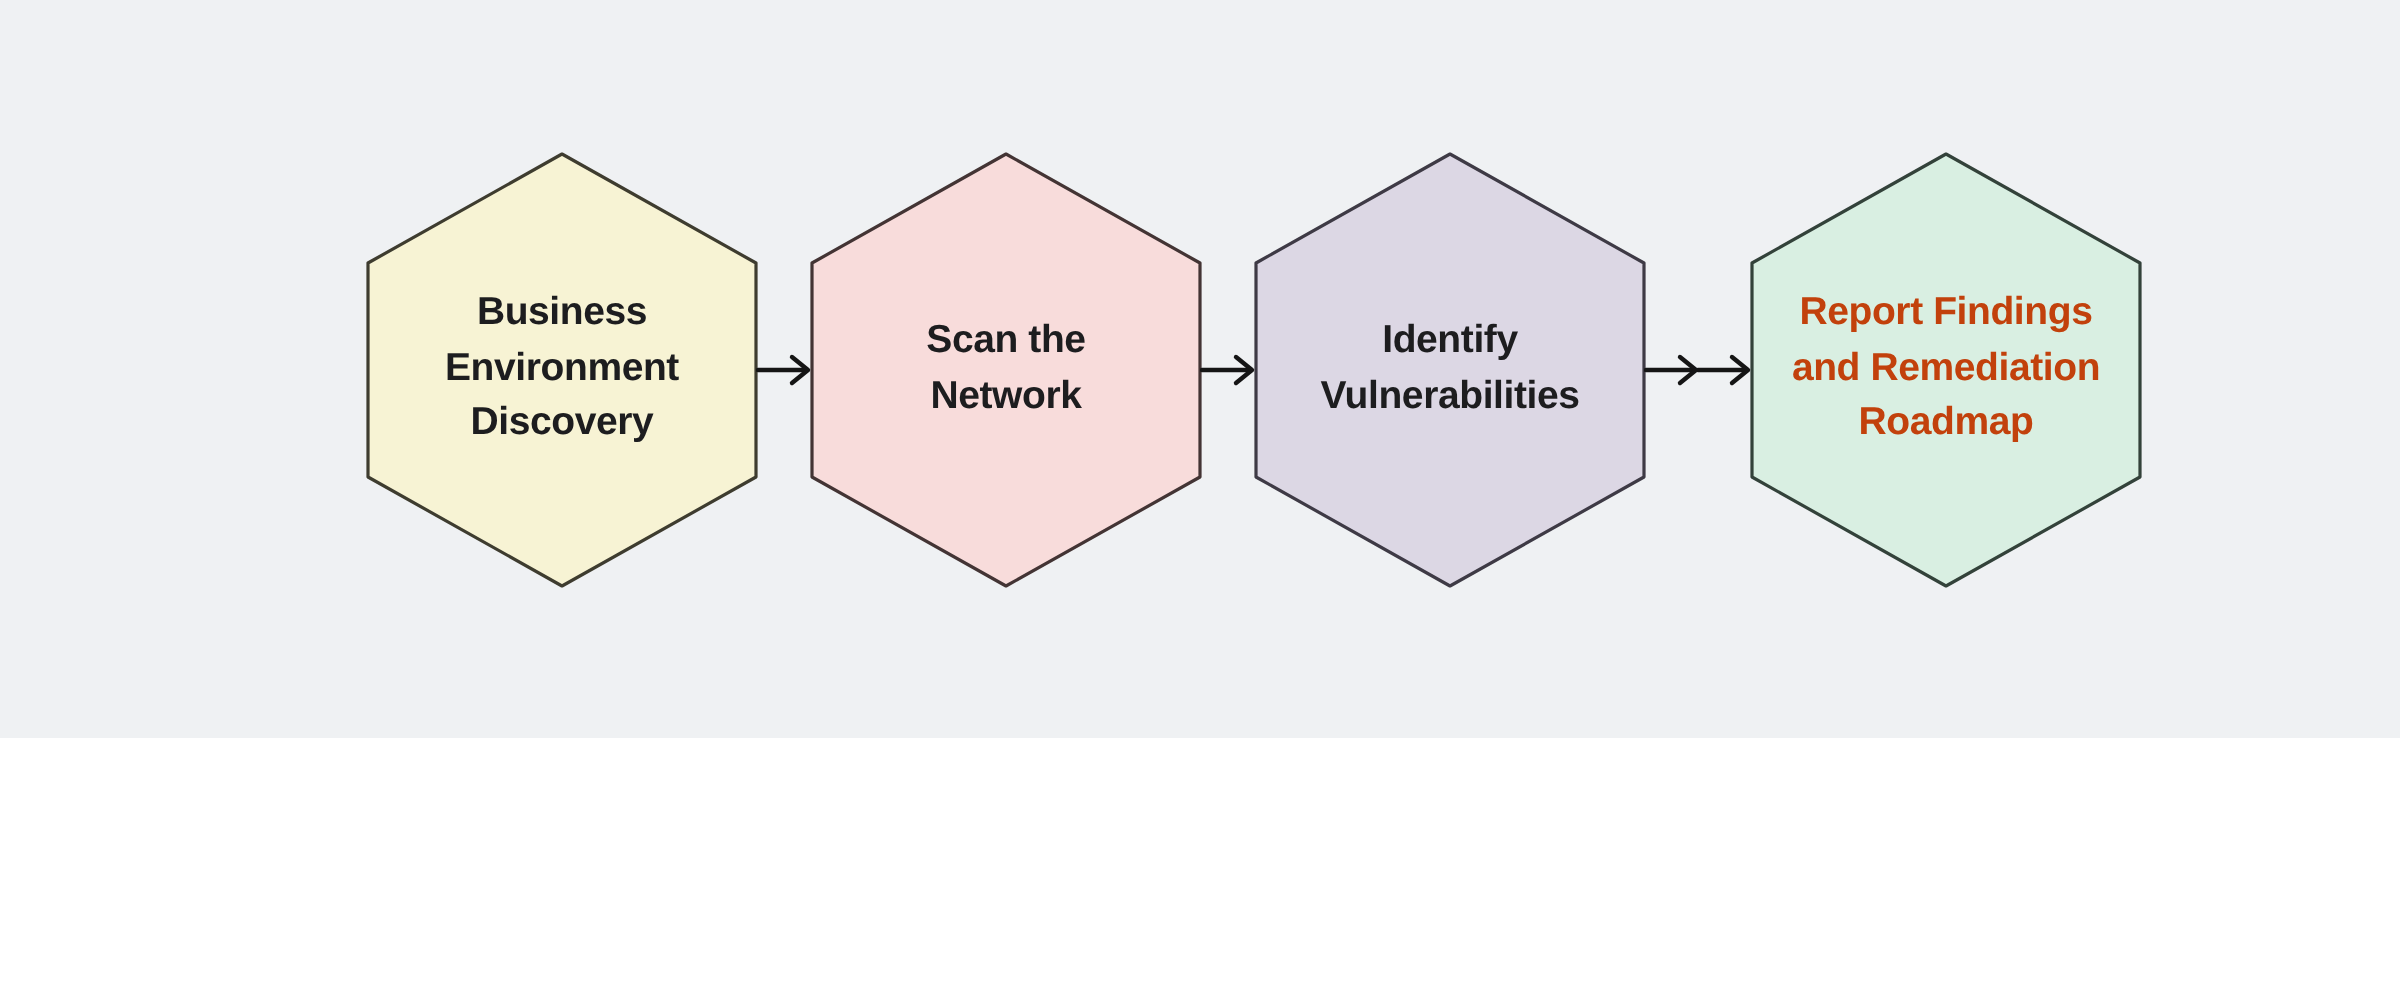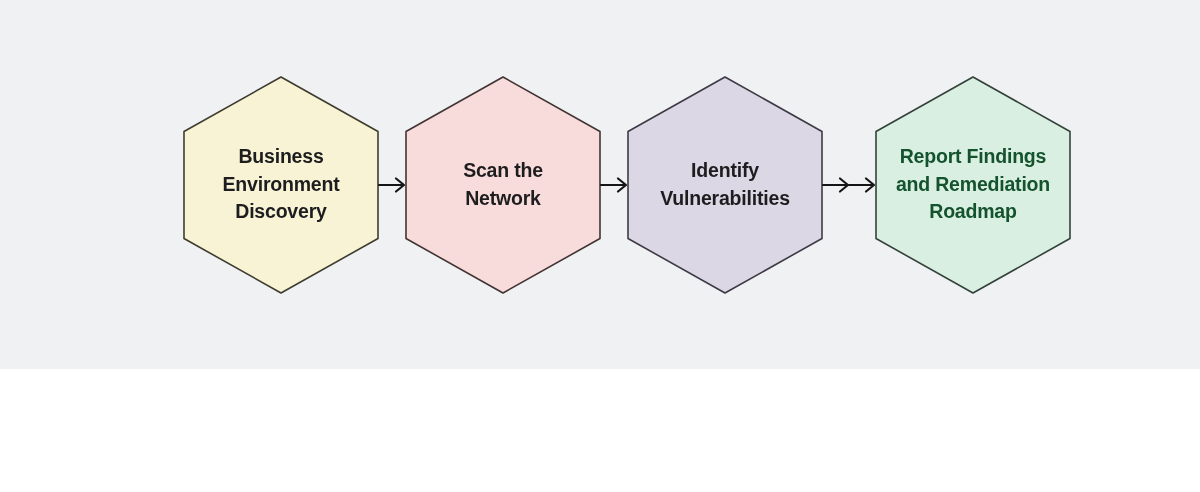--- a/index.html
+++ b/index.html
@@ -110,19 +110,19 @@
 
     <svg class="connector" width="28" height="22" viewBox="0 0 28 22" style="stroke: rgb(21, 21, 21);">
       <line x1="1" y1="11" x2="24" y2="11"></line>
       <polyline points="18,4.5 26,11 18,17.5"></polyline>
     </svg>
 
     <div class="node">
       <svg class="hex" viewBox="0 0 196 218">
         <polygon points="98,1 195,55.5 195,162.5 98,217 1,162.5 1,55.5" stroke-width="1.6" stroke-linejoin="round" style="fill: rgb(217, 239, 226); stroke: rgb(51, 66, 58);"></polygon>
       </svg>
-      <div class="label" style="color: #14532d;">Report Findings
+      <div class="label" style="color: #c2410c;">Report Findings
 and Remediation
 Roadmap</div>
     </div>
 
   </div>
 </div>
 
 </body></html>

